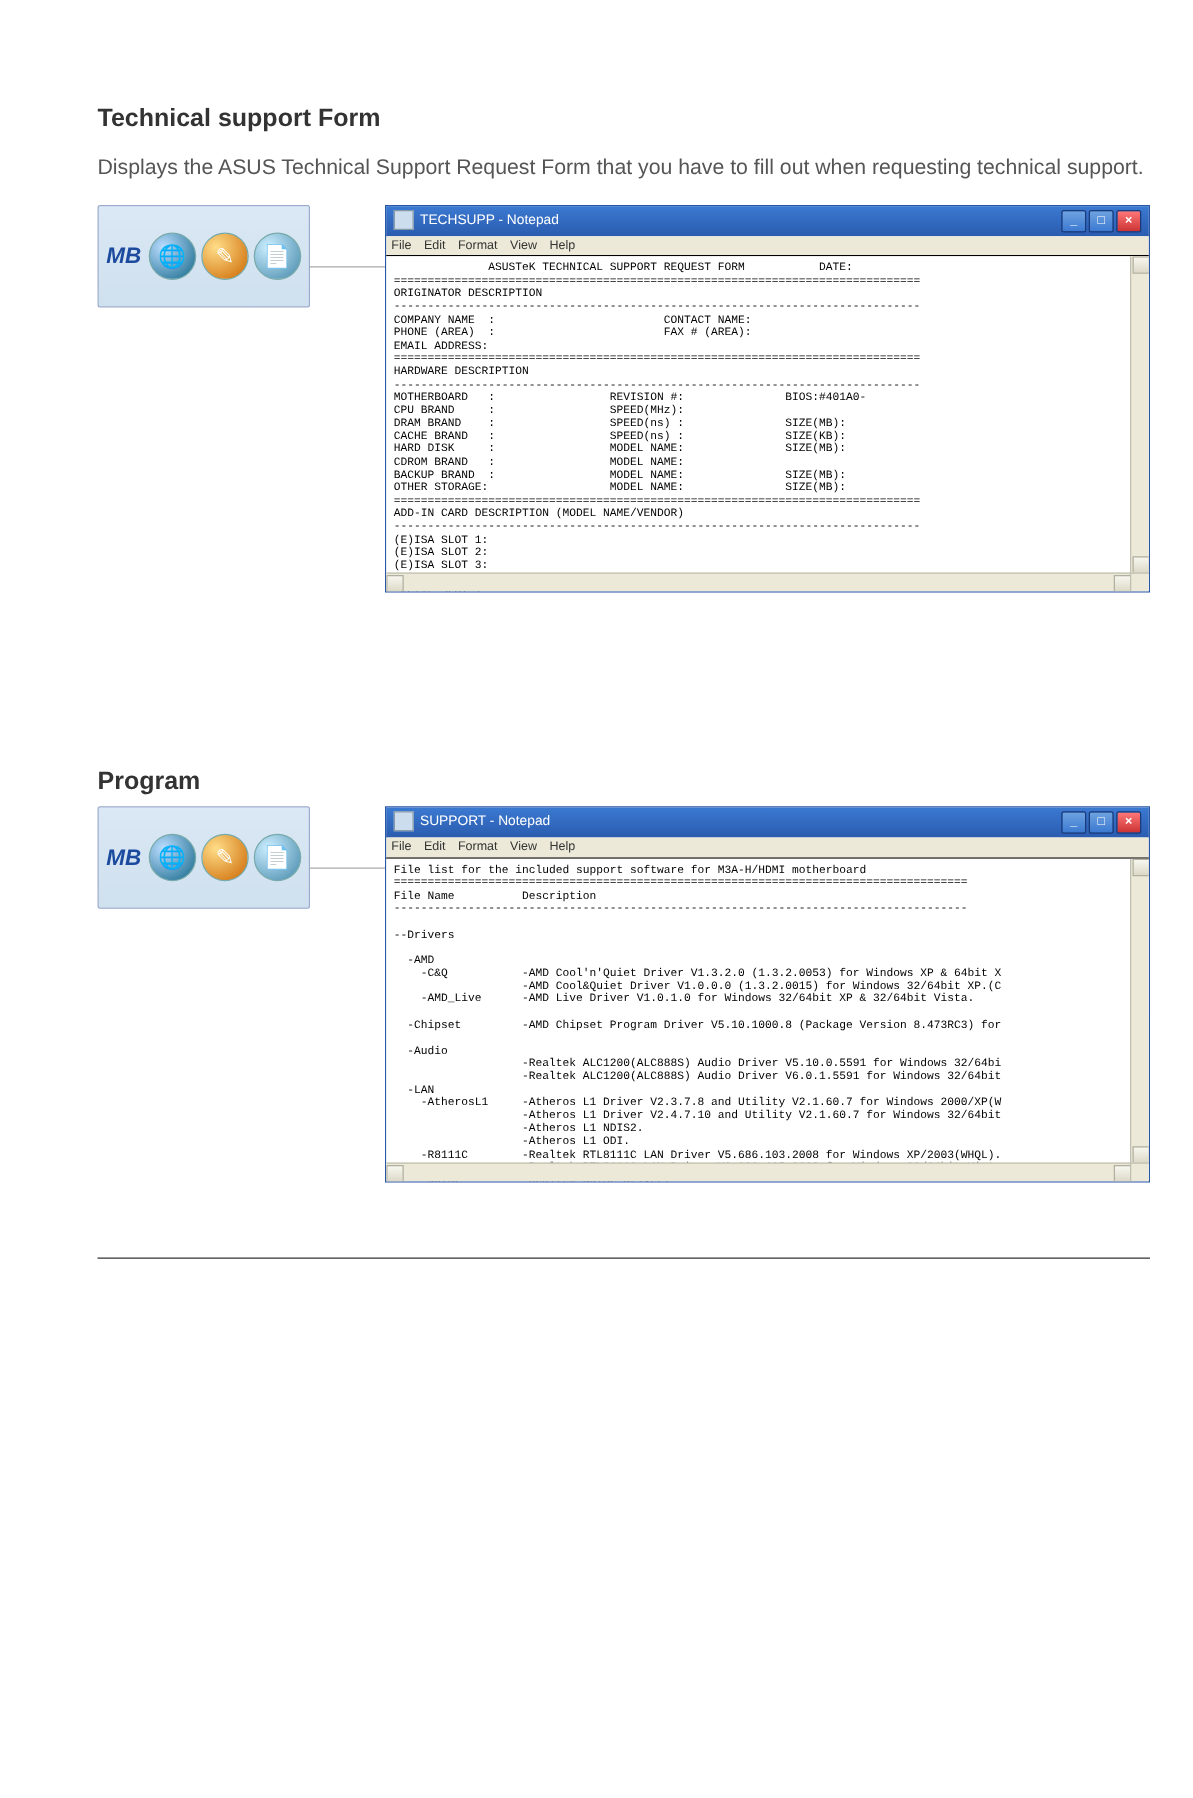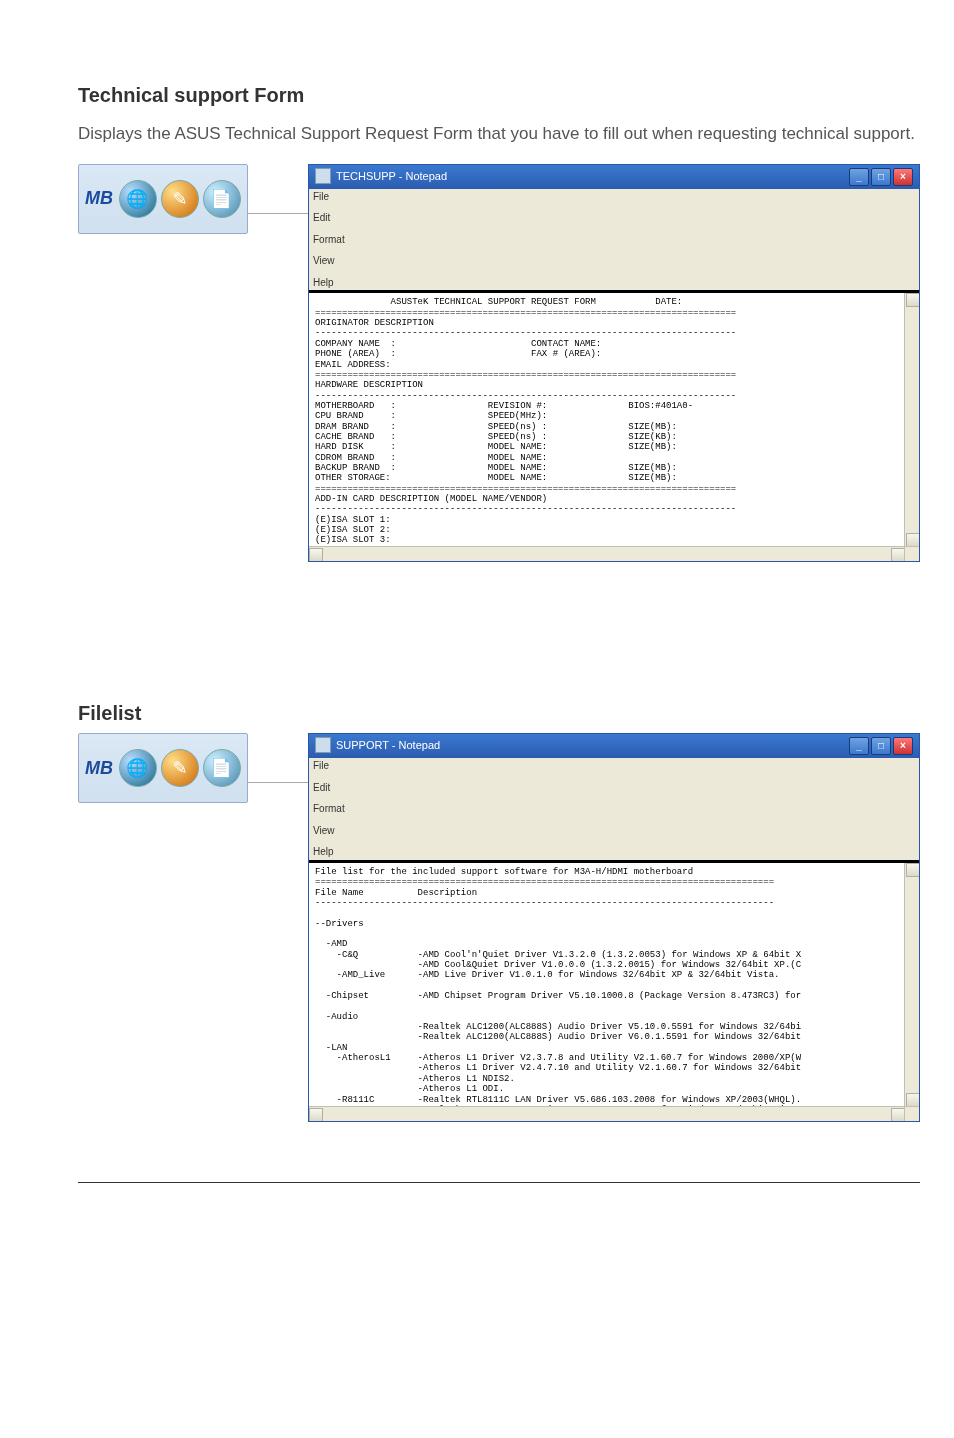--- a/index.html
+++ b/index.html
@@ -27,21 +27,21 @@
     margin: 16px 0 18px 0;
   }
   .mockup-row {
     display: flex;
     align-items: flex-start;
     gap: 0;
     margin-bottom: 60px;
   }
   .launcher {
     width: 170px;
-    height: 70px;
+    height: 82px;
     background: linear-gradient(#dbe8f5, #cfe0ee);
     border: 1px solid #99aacc;
     border-radius: 2px;
     position: relative;
     flex-shrink: 0;
     display: flex;
     align-items: center;
     justify-content: center;
     gap: 4px;
     padding: 0 6px;
@@ -107,26 +107,26 @@
   .np-titlebar .wbtns { display:flex; gap:2px; }
   .np-titlebar .wbtn {
     width:18px; height:16px; font-size:10px; line-height:16px; text-align:center;
     font-family: Tahoma, sans-serif; font-weight:bold;
     color:#fff; border:1px solid #1a3a7a; border-radius:2px;
   }
   .wbtn.min, .wbtn.max { background: linear-gradient(#6fa3e0,#3b79d1); }
   .wbtn.close { background: linear-gradient(#f77,#c33); }
   .np-menubar {
     background: #ece9d8;
-    border-bottom: 3px solid #000000;
+    border-bottom: 1px solid #000000;
     font-family: Tahoma, sans-serif;
     font-size: 10px;
     color: #333;
     padding: 2px 4px;
-    display:flex; gap:10px;flex-direction:column;
+    display:flex; gap:10px;
   }
   .np-body {
     padding: 4px 6px 4px 6px;
     background: #fff;
     position: relative;
     overflow: hidden;
   }
   .np-body pre {
     margin:0;
     white-space: pre;
@@ -245,21 +245,21 @@
    PCI SLOT 5:
 ------------------------------------------------------------------------------</pre>
         <div class="np-scroll-v"></div>
         <div class="np-scroll-h"></div>
         <div class="np-corner"></div>
       </div>
     </div>
   </div>
 
   <div class="second-section">
-    <h2 class="section-title">Filelist</h2>
+    <h2 class="section-title">Program</h2>
 
     <div class="mockup-row">
       <div class="launcher">
         <span class="mb">MB</span>
         <span class="orb globe">🌐</span>
         <span class="orb orange">✎</span>
         <span class="orb tool">📄</span>
       </div>
       <div class="connector"></div>
       <div class="notepad" id="notepad2">

